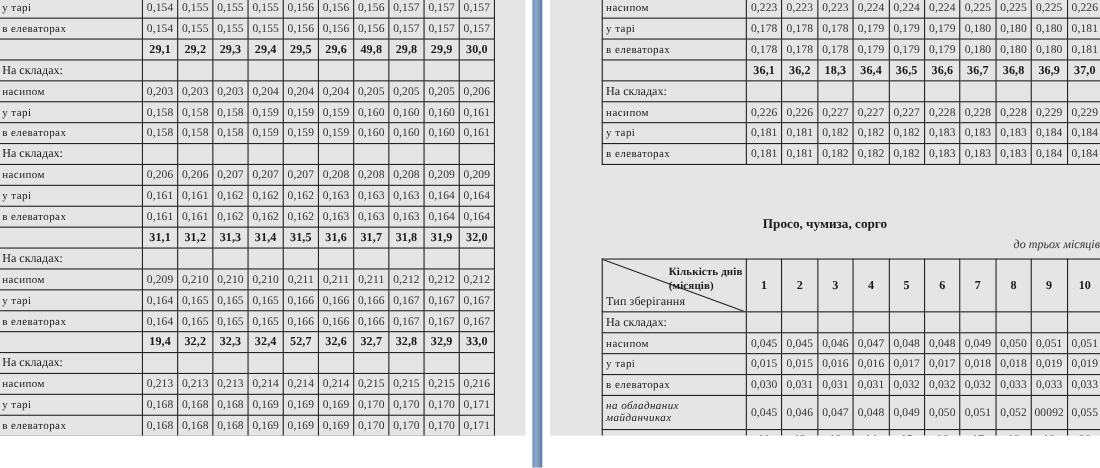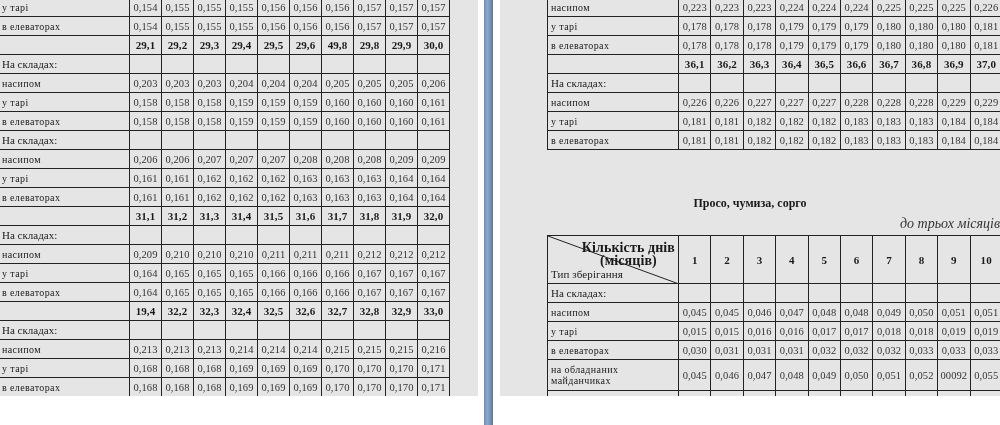--- a/index.html
+++ b/index.html
@@ -30,31 +30,31 @@
     text-align:center; letter-spacing:0.1px;
   }
   table.grid td.lbl { text-align:left; padding-left:3px; font-size:10px; letter-spacing:0.4px; }
   table.grid td.lbl.section { font-size:11px; letter-spacing:0; }
   table.grid tr.num td { font-weight:bold; font-size:11px; }
   table.grid td.val { color:#333; }
   #left-table { left:-2px; top:-3px; width:452px; }
   #right-table-1 { left:47px; top:-3px; width:455px; }
   #right-table-2 { left:47px; top:235px; width:455px; }
   #right-table-2 tr.hdr td { height:47px; font-weight:bold; font-size:11px; }
-  #right-table-2 td.lbl.two-line { height:30px; line-height:11px; white-space:normal; }
+  #right-table-2 td.lbl.two-line { height:30px; line-height:11px; white-space:normal;font-style:italic; }
   .caption {
     position:absolute; font-weight:bold; font-size:12px;
   }
   #section-title { left:0; width:500px; top:196px; text-align:center; }
   #duration-note {
-    position:absolute; right:0; top:216px; font-style:italic; font-size:14px; color:#333;
+    position:absolute; right:0; top:216px; font-style:italic; font-size:11px; color:#333;
   }
   td.diag { position:relative; padding:0 !important; }
   td.diag svg { position:absolute; left:0; top:0; }
-  td.diag .dtop { position:absolute; right:3px; top:5px; text-align:center; font-weight:bold; font-size:14px; line-height:13px; }
+  td.diag .dtop { position:absolute; right:3px; top:5px; text-align:left; font-weight:bold; font-size:10px; line-height:13px; }
   td.diag .dbot { position:absolute; left:3px; bottom:3px; font-weight:normal; font-size:11px; }
 </style>
 </head>
 <body>
 
 <div class="page" id="page-left">
   <table class="grid" id="left-table">
     <colgroup>
         <col style="width:131px">
         <col span="10" style="width:32px">
@@ -267,21 +267,21 @@
           <td class="val">0,167</td>
           <td class="val">0,167</td>
           <td class="val">0,167</td>
         </tr>
         <tr class="num">
           <td class="lbl"></td>
           <td>19,4</td>
           <td>32,2</td>
           <td>32,3</td>
           <td>32,4</td>
-          <td>32,5</td>
+          <td>52,7</td>
           <td>32,6</td>
           <td>32,7</td>
           <td>32,8</td>
           <td>32,9</td>
           <td>33,0</td>
         </tr>
         <tr class="section">
           <td class="lbl section">На складах:</td>
           <td></td>
           <td></td>
@@ -384,21 +384,21 @@
           <td class="val">0,179</td>
           <td class="val">0,180</td>
           <td class="val">0,180</td>
           <td class="val">0,180</td>
           <td class="val">0,181</td>
         </tr>
         <tr class="num">
           <td class="lbl"></td>
           <td>36,1</td>
           <td>36,2</td>
-          <td>36,3</td>
+          <td>18,3</td>
           <td>36,4</td>
           <td>36,5</td>
           <td>36,6</td>
           <td>36,7</td>
           <td>36,8</td>
           <td>36,9</td>
           <td>37,0</td>
         </tr>
         <tr class="section">
           <td class="lbl section">На складах:</td>

